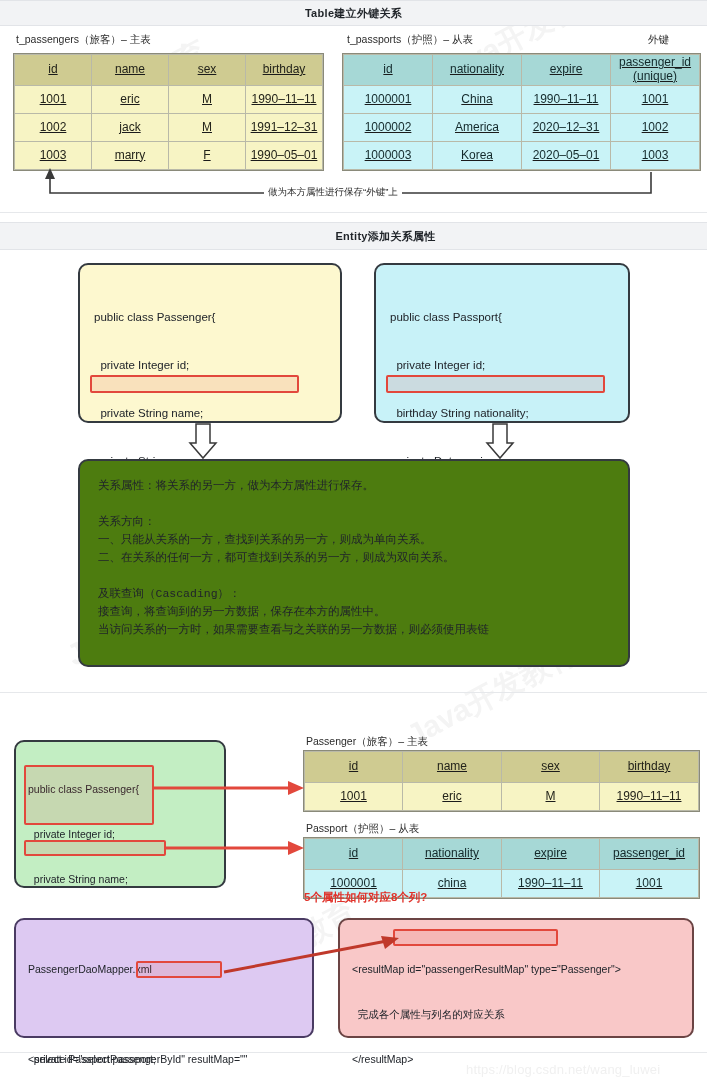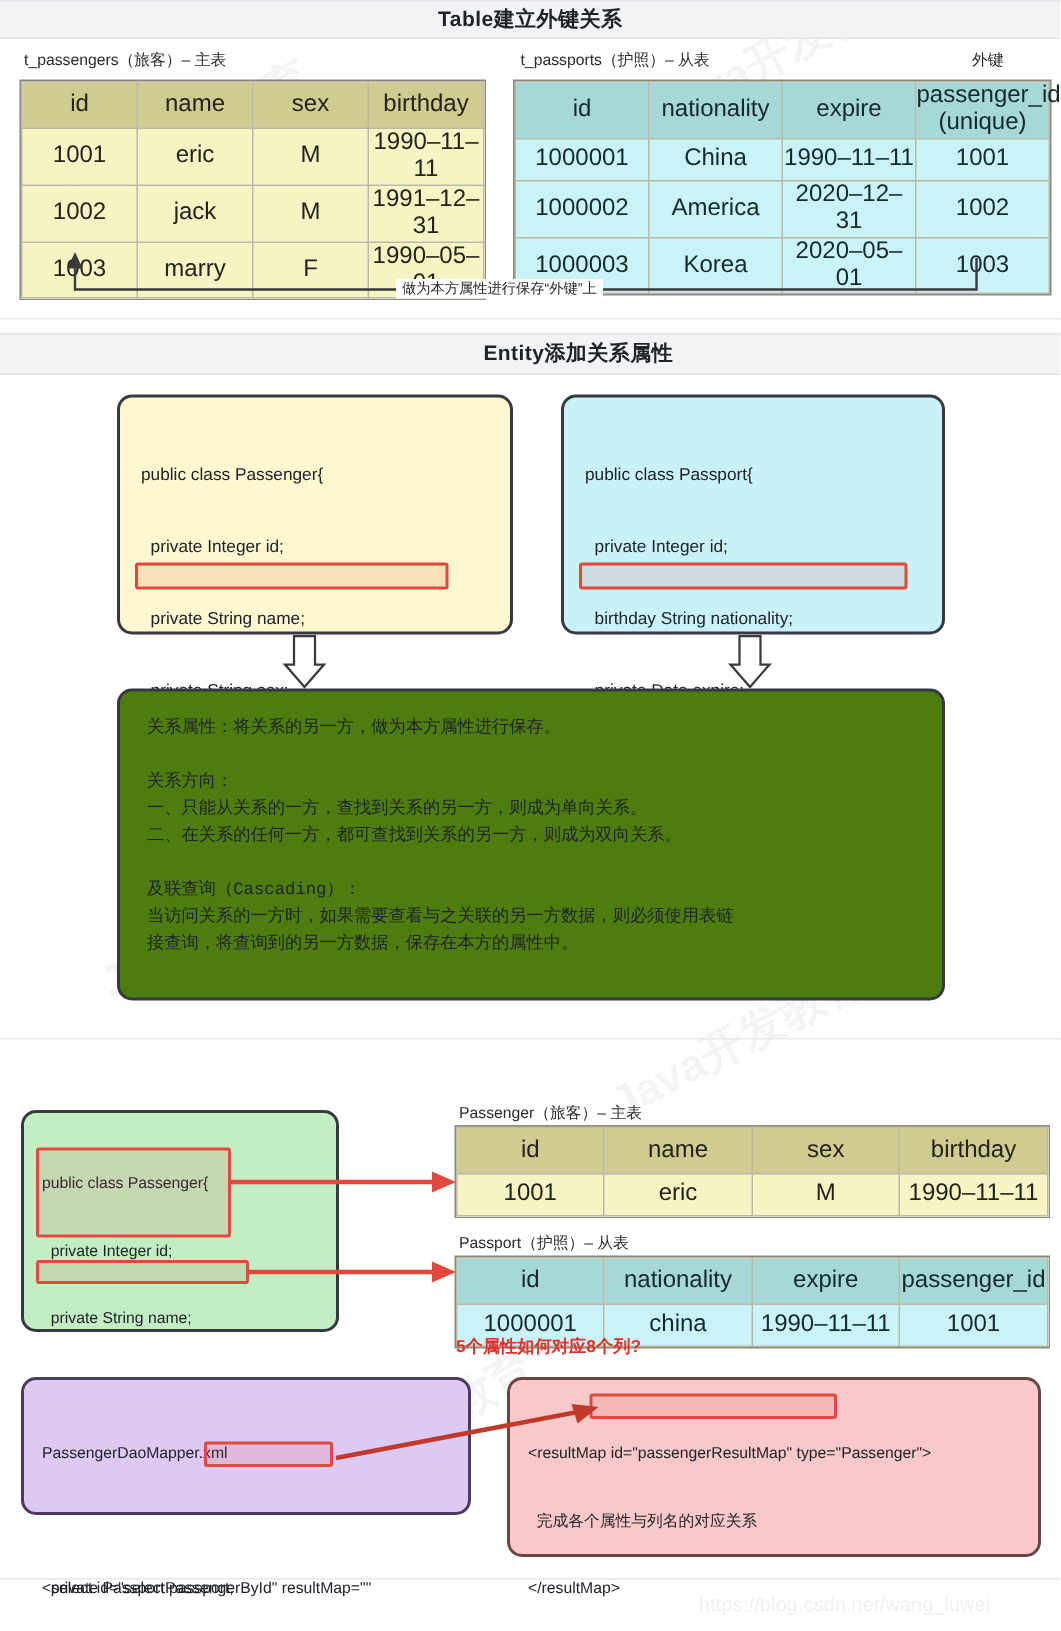--- a/index.html
+++ b/index.html
@@ -16,36 +16,37 @@
   .page { position: relative; width: 707px; height: 1087px; }
 
   
   .sect-head {
     position: absolute;
     left: 0; width: 707px;
     background: #f2f3f5;
     border-top: 1px solid #e2e4e8;
     border-bottom: 1px solid #e2e4e8;
     display: flex; align-items: center; justify-content: center;
-    font-size: 14px; font-weight: bold; color: #1f2328;
+    font-size: 11px; font-weight: bold; color: #1f2328;
     letter-spacing: .3px;
   }
 
   
   .cap {
     position: absolute;
     font-size: 10.5px; color: #2b2b2b; white-space: nowrap;
   }
 
   
   table.dt {
     position: absolute;
     border-collapse: collapse;
     table-layout: fixed;
-    font-size: 16px;
+    font-size: 12px;
+    text-decoration: underline;
   }
   table.dt td, table.dt th {
     border: 1px solid #b9b9a8;
     text-align: center;
     font-weight: normal;
     padding: 0;
     line-height: 1.15;
     vertical-align: middle;
   }
   
@@ -243,22 +244,22 @@
   </svg>
 
   <div class="codebox cb-green" style="left:78px; top:459px; width:552px; height:208px; font-size:11.5px; line-height:18px; padding:16px 18px; white-space:normal;">
     <span class="line" style="height:18px;">关系属性：将关系的另一方，做为本方属性进行保存。</span>
     <span class="line" style="height:18px;"></span>
     <span class="line" style="height:18px;">关系方向：</span>
     <span class="line" style="height:18px;">  一、只能从关系的一方，查找到关系的另一方，则成为单向关系。</span>
     <span class="line" style="height:18px;">  二、在关系的任何一方，都可查找到关系的另一方，则成为双向关系。</span>
     <span class="line" style="height:18px;"></span>
     <span class="line" style="height:18px;">及联查询（Cascading）：</span>
+    <span class="line" style="height:18px;">接查询，将查询到的另一方数据，保存在本方的属性中。</span>
     <span class="line" style="height:18px;">  当访问关系的一方时，如果需要查看与之关联的另一方数据，则必须使用表链</span>
-    <span class="line" style="height:18px;">接查询，将查询到的另一方数据，保存在本方的属性中。</span>
   </div>
 
   <div class="divider" style="top:692px;"></div>
 
 
   <div class="codebox cb-green2" style="left:14px; top:740px; width:212px; height:148px; font-size:10.5px; line-height:15px; padding:10px 12px;">
     <span class="line" style="height:15px;">public class Passenger{</span>
     <span class="line" style="height:15px;">  private Integer id;</span>
     <span class="line" style="height:15px;">  private String name;</span>
     <span class="line" style="height:15px;">  private String sex;</span>
@@ -314,21 +315,21 @@
     <g stroke="#e2483c" stroke-width="3" fill="none">
       <line x1="154" y1="788" x2="292" y2="788"></line>
       <line x1="166" y1="848" x2="292" y2="848"></line>
     </g>
     <polygon points="304,788 288,781 288,795" fill="#e2483c"></polygon>
     <polygon points="304,848 288,841 288,855" fill="#e2483c"></polygon>
   </svg>
 
   <div class="q-red" style="left:304px; top:890px;">5个属性如何对应8个列?</div>
 
-  <div class="codebox cb-purple" style="left:14px; top:918px; width:300px; height:92px; font-size:10.5px; line-height:15px; padding:12px 12px;">
+  <div class="codebox cb-purple" style="left:14px; top:918px; width:300px; height:120px; font-size:10.5px; line-height:15px; padding:12px 12px;">
     <span class="line" style="height:15px;">PassengerDaoMapper.xml</span>
     <span class="line" style="height:15px;"></span>
     <span class="line" style="height:15px;">&lt;select id="selectPassengerById" resultMap=""</span>
     
     
     
     
   </div>
   <div class="hl" style="left:136px; top:961px; width:86px; height:17px;"></div>
 

